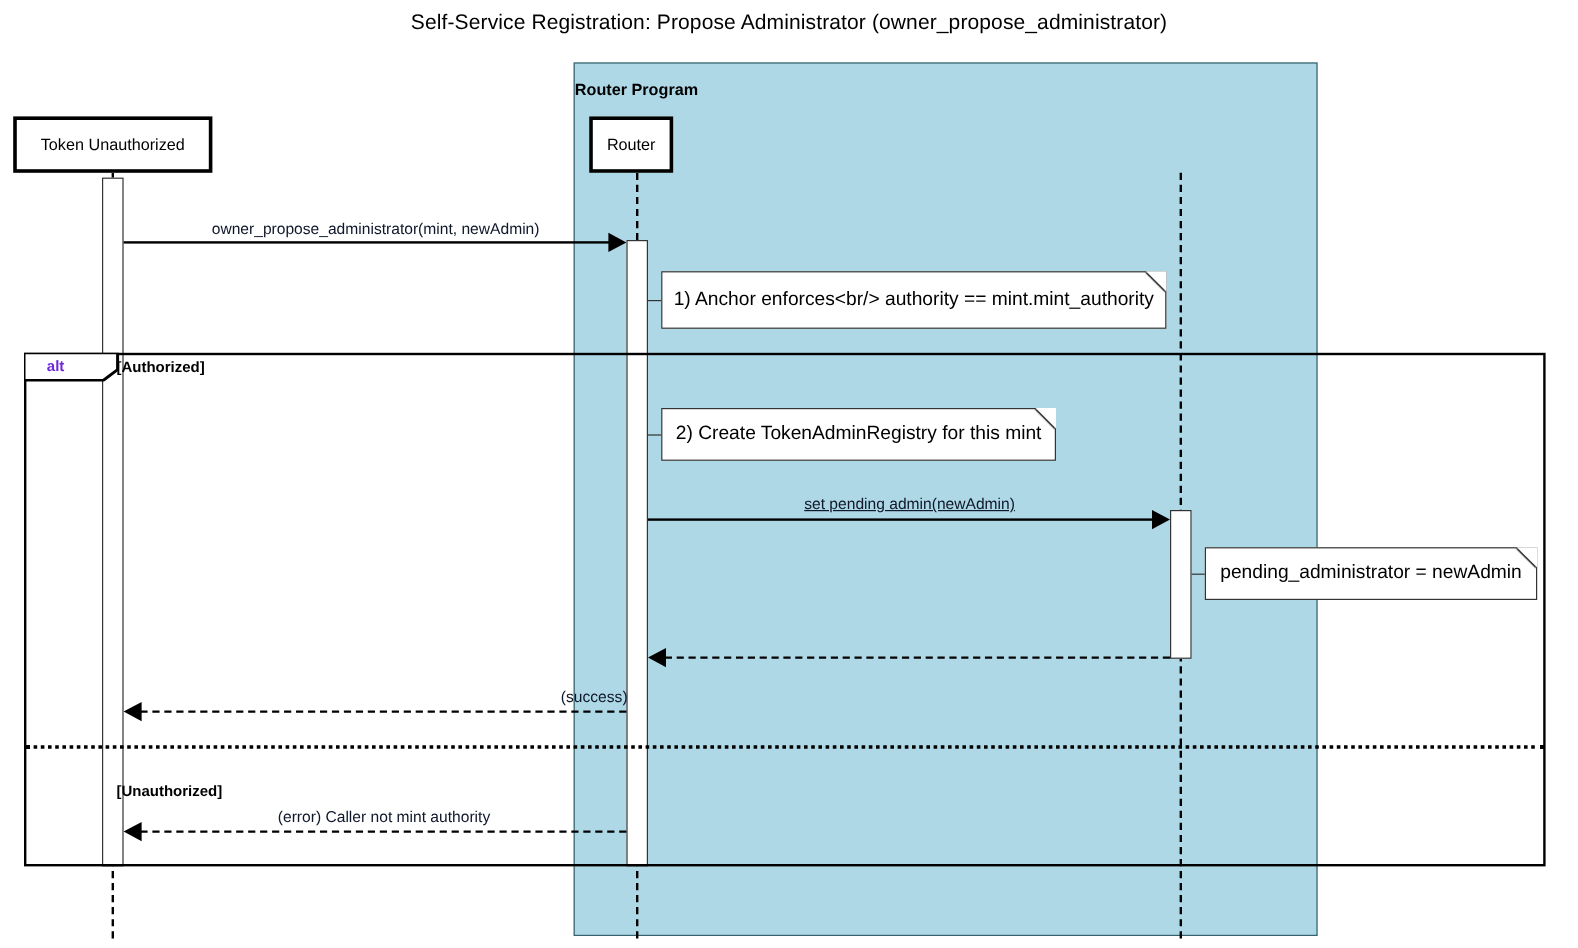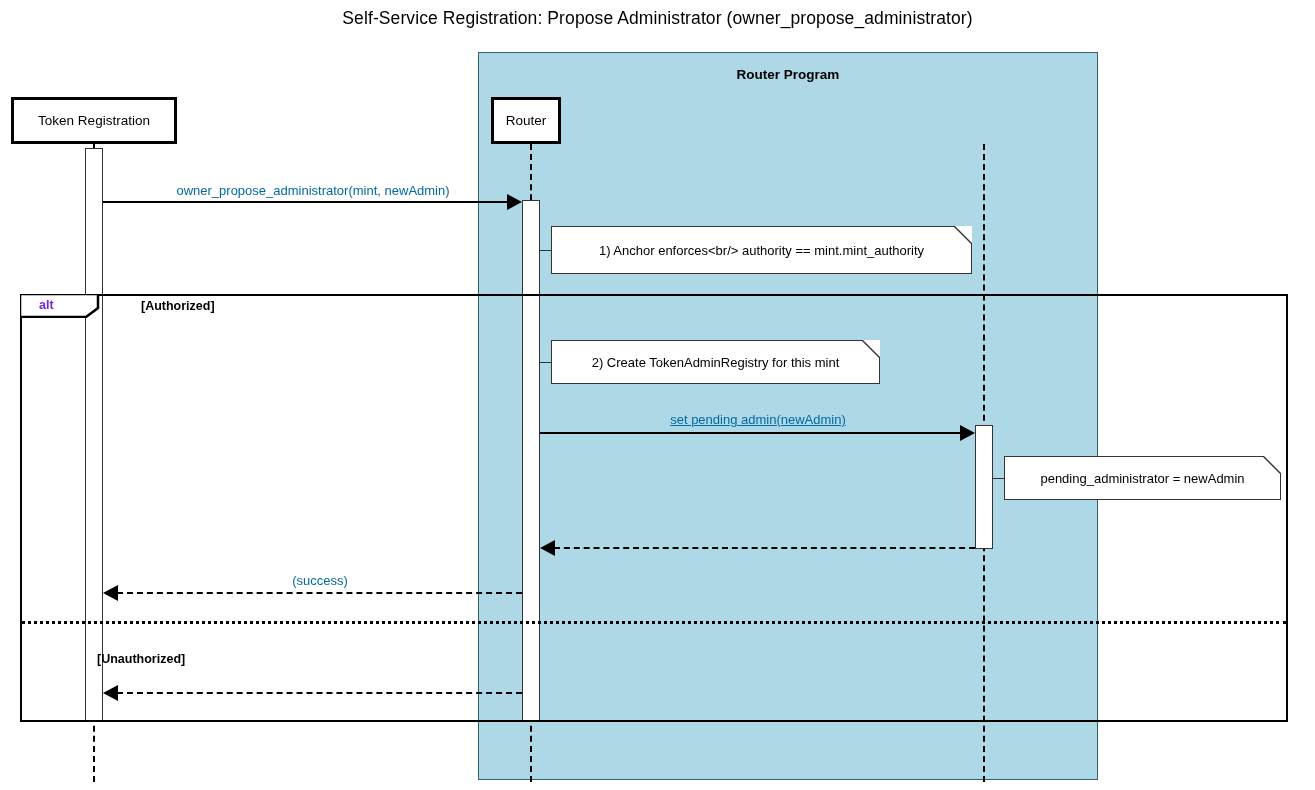--- a/index.html
+++ b/index.html
@@ -41,21 +41,21 @@
     position: absolute;
     background: #aed8e6;
     border: 1.6px solid #34626c;
     box-sizing: border-box;
   }
   .group-box-label {
     position: absolute;
     left: 0;
     top: 14px;
     width: 100%;
-    text-align: center;
+    text-align: left;
     font-size: 13.5px;
     font-weight: bold;
     color: #000;
   }
 
   
   .lifeline {
     position: absolute;
     width: 0;
     border-left: 2px dashed #000;
@@ -105,35 +105,35 @@
   .arrow-left {
     position: absolute;
     width: 0; height: 0;
     border-top: 8px solid transparent;
     border-bottom: 8px solid transparent;
     border-right: 15px solid #000;
   }
   .msg-label {
     position: absolute;
     font-size: 13px;
-    color: #0369a1;
+    color: #0f172a;
     text-align: center;
     white-space: nowrap;
   }
 
   
   .note {
     position: absolute;
     background: #ffffff;
     border: 1.6px solid #333;
     box-sizing: border-box;
     display: flex;
     align-items: center;
     justify-content: center;
-    font-size: 13px;
+    font-size: 16px;
     color: #000;
     white-space: nowrap;
     padding: 0 14px;
   }
   .note .fold {
     position: absolute;
     right: -1px;
     top: -1px;
     width: 0; height: 0;
     border-left: 17px solid transparent;
@@ -195,21 +195,21 @@
 
   <div class="lifeline" style="left:983px; top:144px; height:638px;"></div>
 
   <div class="activation" style="left:85px; top:148px; width:18px; height:574px;"></div>
 
   <div class="activation" style="left:522px; top:200px; width:18px; height:522px;"></div>
 
   <div class="activation" style="left:975px; top:425px; width:18px; height:124px;"></div>
 
   <div class="participant" style="left:11px; top:97px; width:166px; height:47px;">
-    <span>Token Registration</span>
+    <span>Token Unauthorized</span>
   </div>
 
   <div class="participant" style="left:491px; top:97px; width:70px; height:47px;">
     <span>Router</span>
   </div>
 
 
   <div class="msg-label" style="left:103px; top:183px; width:420px;">owner_propose_administrator(mint, newAdmin)</div>
   <div class="msg-line" style="left:103px; top:201px; width:406px;"></div>
   <div class="arrow-right" style="left:507px; top:194px;"></div>
@@ -220,45 +220,46 @@
     <span class="fold"></span>
   </div>
 
   <div class="alt-box" style="left:20px; top:294px; width:1268px; height:428px;"></div>
 
   <svg class="alt-tab" style="left:20px; top:294px; width:80px; height:24px;" viewBox="0 0 80 24" preserveAspectRatio="none">
     <path d="M 0,0 L 78,0 L 78,14 L 66,23 L 0,23 Z" fill="#ffffff" stroke="#000" stroke-width="2.5"></path>
   </svg>
   <div class="alt-tab-label" style="left:39px; top:298px;">alt</div>
 
-  <div class="alt-guard" style="left:97px; top:299px;padding-left:44px;">[Authorized]</div>
+  <div class="alt-guard" style="left:97px; top:299px;">[Authorized]</div>
 
   <div class="note-connector" style="left:540px; top:362px; width:12px;"></div>
   <div class="note" style="left:551px; top:340px; width:329px; height:44px;">
     <span>2) Create TokenAdminRegistry for this mint</span>
     <span class="fold"></span>
   </div>
 
   <div class="msg-label" style="left:540px; top:412px; width:436px;text-decoration:underline;">set pending admin(newAdmin)</div>
   <div class="msg-line" style="left:540px; top:432px; width:422px;"></div>
   <div class="arrow-right" style="left:960px; top:425px;"></div>
 
   <div class="note-connector" style="left:993px; top:478px; width:12px;"></div>
   <div class="note" style="left:1004px; top:456px; width:277px; height:44px;">
     <span>pending_administrator = newAdmin</span>
     <span class="fold"></span>
   </div>
 
   <div class="msg-line-dashed" style="left:554px; top:547px; width:421px;"></div>
   <div class="arrow-left" style="left:540px; top:540px;"></div>
 
-  <div class="msg-label" style="left:117px; top:573px; width:406px;">(success)</div>
+  <div class="msg-label" style="left:117px; top:573px; width:406px;text-align:right;">(success)</div>
   <div class="msg-line-dashed" style="left:117px; top:592px; width:405px;"></div>
   <div class="arrow-left" style="left:103px; top:585px;"></div>
 
   <div class="alt-divider" style="left:21px; top:621px; width:1266px;"></div>
 
   <div class="alt-guard" style="left:97px; top:652px;">[Unauthorized]</div>
 
+  <div class="msg-label" style="left:117px; top:673px; width:406px;">(error) Caller not mint authority</div>
   <div class="msg-line-dashed" style="left:117px; top:692px; width:405px;"></div>
   <div class="arrow-left" style="left:103px; top:685px;"></div>
 
 </div>
 
 </body></html>

